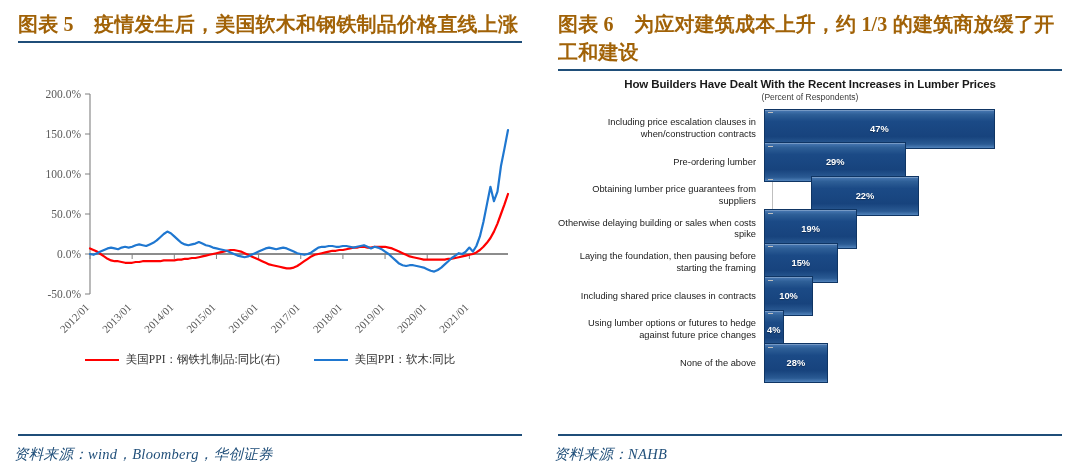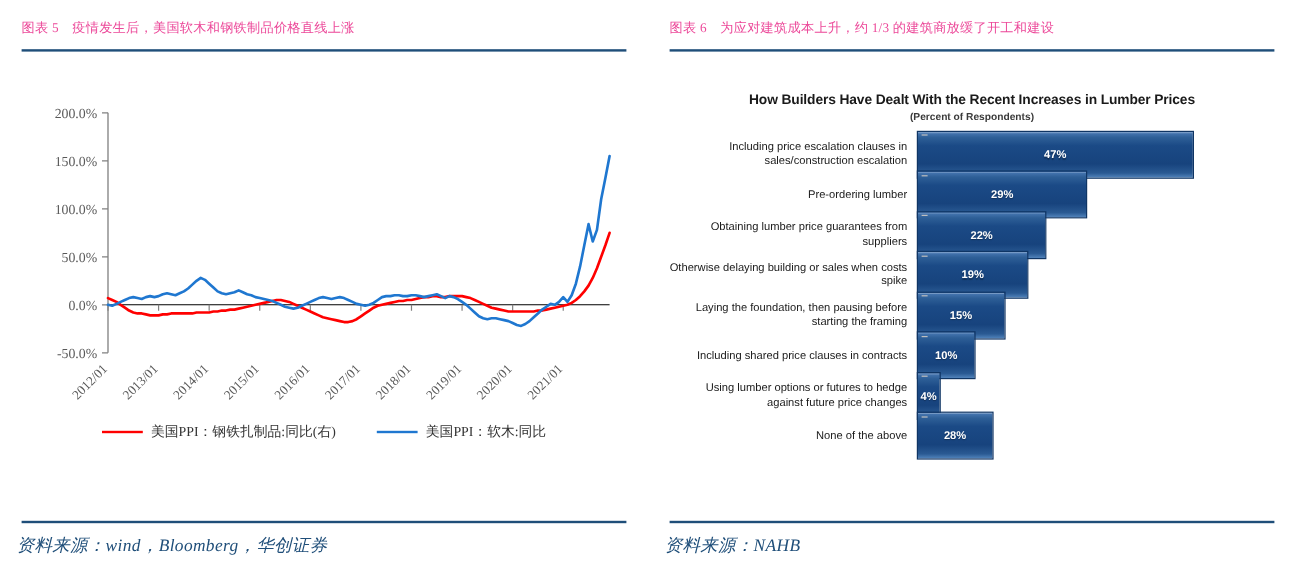--- a/index.html
+++ b/index.html
@@ -10,24 +10,24 @@
     overflow:hidden;
   }
   .page{position:relative;width:1080px;height:476px;display:flex;}
 
   .panel{position:relative;box-sizing:border-box;}
   .panel-left{width:540px;height:476px;padding:0 18px;}
   .panel-right{width:540px;height:476px;padding:0 18px;}
 
   
   .fig-title{
-    color:#ec4899;
-    font-family:"Liberation Serif", serif;
-    font-weight:normal;
-    font-size:11px;
+    color:#a16207;
+    font-family:"Liberation Serif", serif;
+    font-weight:bold;
+    font-size:20px;
     line-height:28px;
     letter-spacing:.2px;
     padding-top:10px;
     white-space:pre-wrap;
   }
   .rule-top{
     height:0;border-top:2.2px solid #1F4E79;
     margin-top:3px;
   }
   .rule-bottom{
@@ -78,21 +78,21 @@
   .bc-title{
     text-align:center;
     font-family:"Liberation Sans", sans-serif;
     font-weight:bold;font-size:11.5px;color:#1a1a1a;
     letter-spacing:-.1px;
     margin-top:4px;
   }
   .bc-sub{
     text-align:center;
     font-family:"Liberation Sans", sans-serif;
-    font-weight:bold;font-size:8.5px;color:#3a3a3a;
+    font-weight:normal;font-size:8.5px;color:#3a3a3a;
     margin-top:2px;
   }
   .bc-plot{position:relative;margin-top:10px;height:268px;}
   .bc-axis{
     position:absolute;left:214px;top:0;bottom:4px;width:0;
     border-left:1px solid #BFBFBF;
   }
   .bc-row{
     position:relative;height:33.5px;display:flex;align-items:center;
   }
@@ -203,41 +203,41 @@
   <div class="panel panel-right">
     <div class="fig-title">图表 6　为应对建筑成本上升，约 1/3 的建筑商放缓了开工和建设</div>
     <div class="rule-top"></div>
 
     <div class="barpanel">
       <div class="bc-title">How Builders Have Dealt With the Recent Increases in Lumber Prices</div>
       <div class="bc-sub">(Percent of Respondents)</div>
       <div class="bc-plot" id="bc-plot">
         <div class="bc-axis"></div>
       <div class="bc-row">
-            <div class="bc-label">Including price escalation clauses in sales/construction escalation</div>
+            <div class="bc-label">Including price escalation clauses in when/construction contracts</div>
             <div class="bc-barwrap">
               <div class="bc-bar" style="width: 230.727px;">
                 <span class="bc-val">47%</span>
               </div>
             </div>
           </div>
           <div class="bc-tick" style="top: 0px;"></div>
           <div class="bc-row">
             <div class="bc-label">Pre-ordering lumber</div>
             <div class="bc-barwrap">
               <div class="bc-bar" style="width: 142.364px;">
                 <span class="bc-val">29%</span>
               </div>
             </div>
           </div>
           <div class="bc-tick" style="top: 33.5px;"></div>
           <div class="bc-row">
             <div class="bc-label">Obtaining lumber price guarantees from suppliers</div>
             <div class="bc-barwrap">
-              <div class="bc-bar" style="width: 108px;">
+              <div class="bc-bar" style="width: 108px; margin-left: 47px;">
                 <span class="bc-val">22%</span>
               </div>
             </div>
           </div>
           <div class="bc-tick" style="top: 67px;"></div>
           <div class="bc-row">
             <div class="bc-label">Otherwise delaying building or sales when costs spike</div>
             <div class="bc-barwrap">
               <div class="bc-bar" style="width: 93.2727px;">
                 <span class="bc-val">19%</span>

